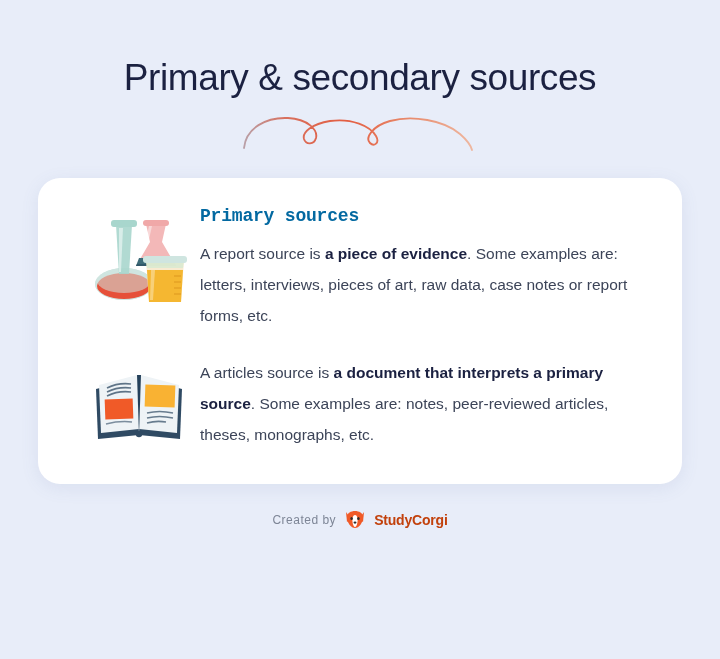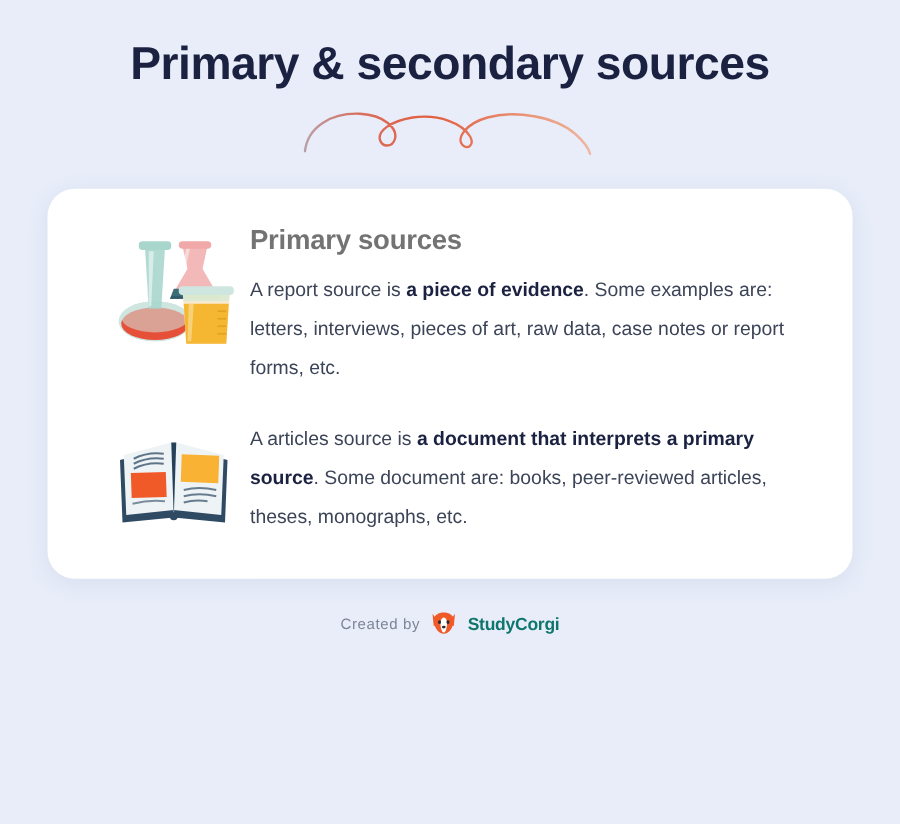--- a/index.html
+++ b/index.html
@@ -20,23 +20,23 @@
     height: 659px;
     position: relative;
     display: flex;
     flex-direction: column;
     align-items: center;
     box-sizing: border-box;
   }
 
   
   .title {
-    margin-top: 30px;
+    margin-top: 57px;
     font-size: 37px;
-    font-weight: bold;
+    font-weight: normal;
     color: #1b2141;
     letter-spacing: -0.4px;
     text-align: left;
     line-height: 1.15;
     white-space: nowrap;
   }
 
   
   .squiggle {
     margin-top: 12px;
@@ -71,25 +71,26 @@
     justify-content: center;
     padding-top: 6px;
   }
 
   .text-cell {
     flex: 1 1 auto;
     min-width: 0;
   }
 
   .section-heading {
-    font-size: 22px;
+    font-size: 18px;
     font-weight: bold;
-    color: #737373;
+    color: #0369a1;
     margin: 0 0 12px 0;
     letter-spacing: -0.2px;
+    font-family: Liberation Mono, monospace;
   }
 
   .section-body {
     font-size: 15.5px;
     line-height: 31px;
     color: #3c4458;
     margin: 0;
     max-width: 452px;
   }
   .section-body b {
@@ -108,21 +109,21 @@
   }
   .footer-label {
     font-size: 12px;
     color: #7d8596;
     letter-spacing: 0.5px;
     font-weight: normal;
   }
   .footer-brand {
     font-size: 14px;
     font-weight: bold;
-    color: #0f766e;
+    color: #c2410c;
     letter-spacing: -0.2px;
   }
   .corgi-logo {
     display: block;
   }
 </style>
 </head>
 <body>
 
 <div class="page">
@@ -216,21 +217,21 @@
             <path d="M57,50 C65,48 74,48 83,50"></path>
             <path d="M57,55 C65,53 74,53 83,55"></path>
             <path d="M57,60 C64,58 70,58 76,59"></path>
           </g>
 
           <path d="M47,12 L51,12 L49,72 Z" fill="#24405a"></path>
           <circle cx="49" cy="71" r="3.2" fill="#2f4a63"></circle>
         </svg>
       </div>
       <div class="text-cell">
-        <p class="section-body"><span>A articles source is </span><b>a document that interprets a primary source</b><span>. Some document are: books, peer-reviewed articles, theses, monographs, etc.</span></p>
+        <p class="section-body"><span>A articles source is </span><b>a document that interprets a primary source</b><span>. Some examples are: notes, peer-reviewed articles, theses, monographs, etc.</span></p>
       </div>
     </div>
 
   </div>
 
   <div class="footer">
     <span class="footer-label">Created by</span>
     <svg class="corgi-logo" width="22" height="20" viewBox="0 0 22 20" aria-hidden="true">
       <path d="M2,2 L7,9 L3,12 Z" fill="#f05a28"></path>
       <path d="M20,2 L15,9 L19,12 Z" fill="#f05a28"></path>

